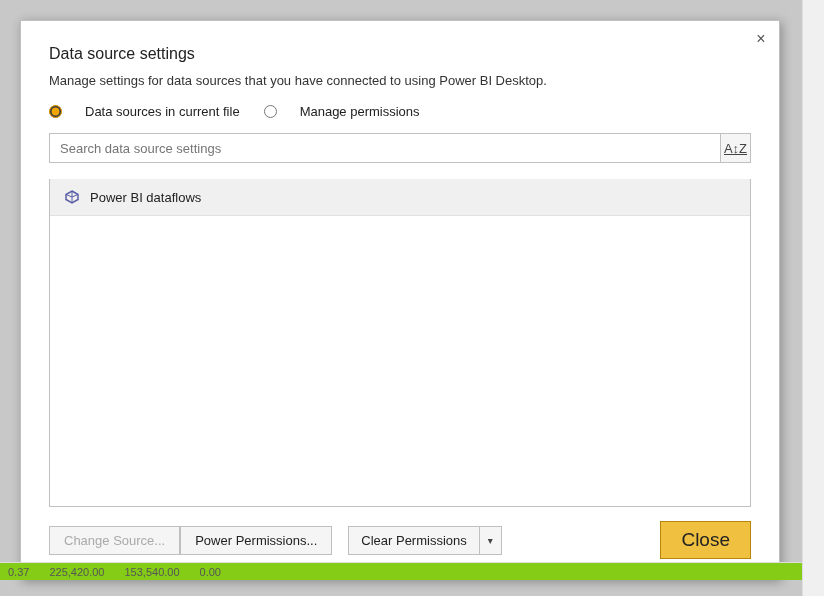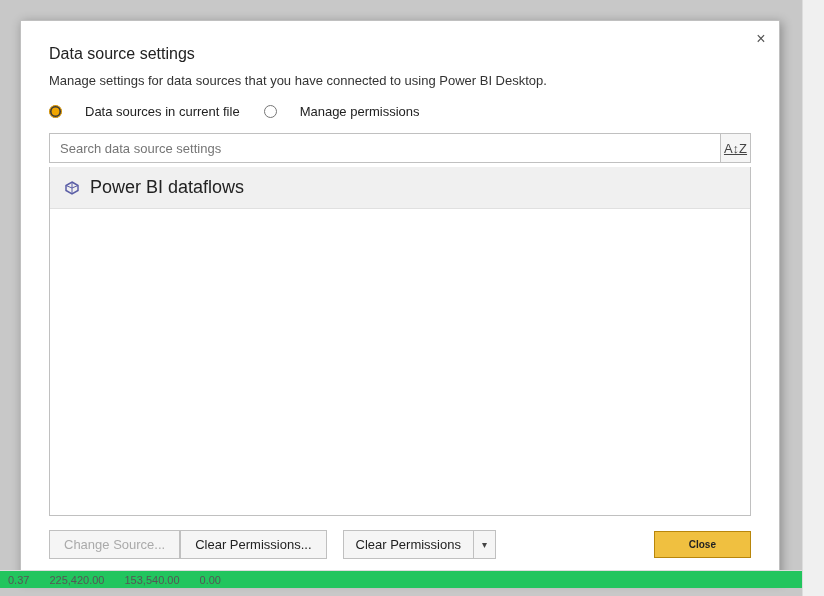--- a/index.html
+++ b/index.html
@@ -93,21 +93,21 @@
 
     .radio-label input[type="radio"] {
       accent-color: #f0a500;
       cursor: pointer;
     }
 
     .search-bar-container {
       display: flex;
       align-items: center;
       border: 1px solid #c0c0c0;
-      margin-bottom: 4px;
+      margin-bottom: 16px;
       background: #fff;
     }
 
     .search-input {
       flex: 1;
       border: none;
       outline: none;
       padding: 6px 10px;
       font-size: 13px;
       color: #999;
@@ -154,21 +154,21 @@
       display: flex;
       align-items: center;
     }
 
     .dataflow-icon svg {
       width: 16px;
       height: 16px;
     }
 
     .list-item-label {
-      font-size: 18px;
+      font-size: 13px;
       color: #222;
     }
 
     .dialog-footer {
       display: flex;
       justify-content: space-between;
       align-items: center;
       margin-top: 14px;
     }
 
@@ -211,36 +211,36 @@
     .btn-split-arrow {
       padding: 6px 8px;
       font-size: 10px;
       cursor: pointer;
       border: none;
       background: #f5f5f5;
       color: #444;
     }
 
     .btn-primary {
-      padding: 7px 34px;
-      font-size: 10px;
+      padding: 7px 20px;
+      font-size: 19px;
       cursor: pointer;
       border: 1px solid #b8860b;
       background: #f0c040;
       color: #222;
-      font-weight: 700;
+      font-weight: 400;
     }
 
     .bottom-bar {
       position: absolute;
-      bottom: 8px;
+      bottom: 16px;
       left: 0;
       width: 802px;
       height: 18px;
-      background: #22c55e;
+      background: #84cc16;
       border-top: 1px solid #ddd;
       display: flex;
       align-items: center;
       padding: 0 8px;
       gap: 20px;
       font-size: 11px;
       color: #555;
     }
 
     .bottom-bar-item {
@@ -287,21 +287,21 @@
             <path d="M8 2V8M8 8L14 5.5M8 8L2 5.5M8 8V14" stroke="#5b5ea6" stroke-width="1"></path>
           </svg>
         </span>
         <span class="list-item-label">Power BI dataflows</span>
       </div>
     </div>
 
     <div class="dialog-footer">
       <div class="footer-left">
         <button class="btn" disabled="">Change Source...</button>
-        <button class="btn">Clear Permissions...</button>
+        <button class="btn">Power Permissions...</button>
         <div class="btn-split">
           <button class="btn-split-main">Clear Permissions</button>
           <button class="btn-split-arrow">▾</button>
         </div>
       </div>
       <button class="btn-primary">Close</button>
     </div>
 
   </div>
 </div>

